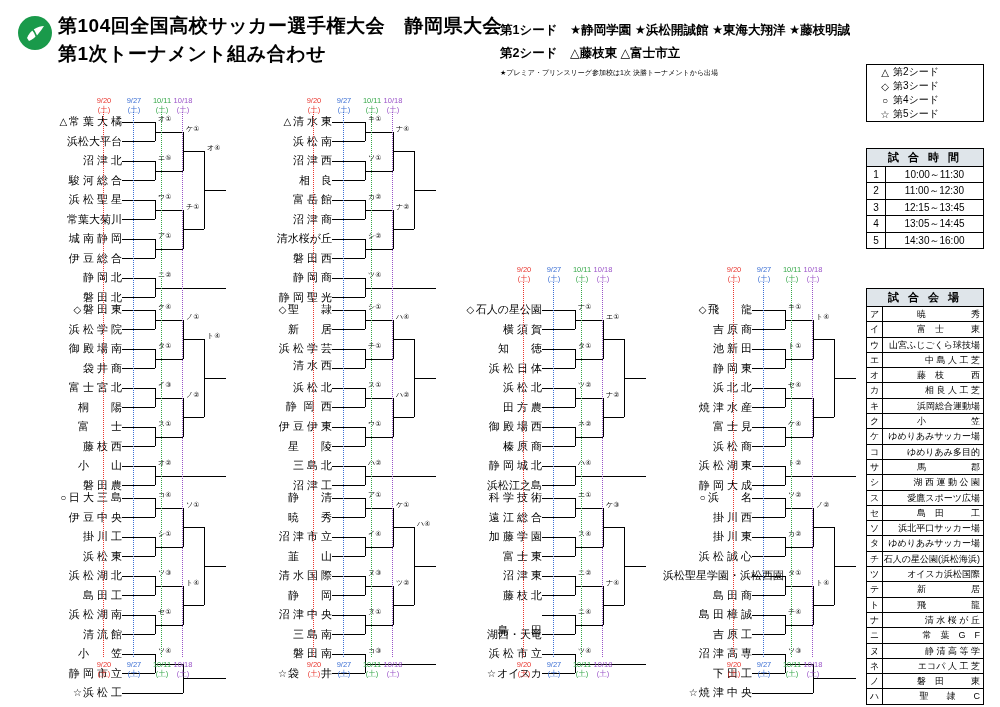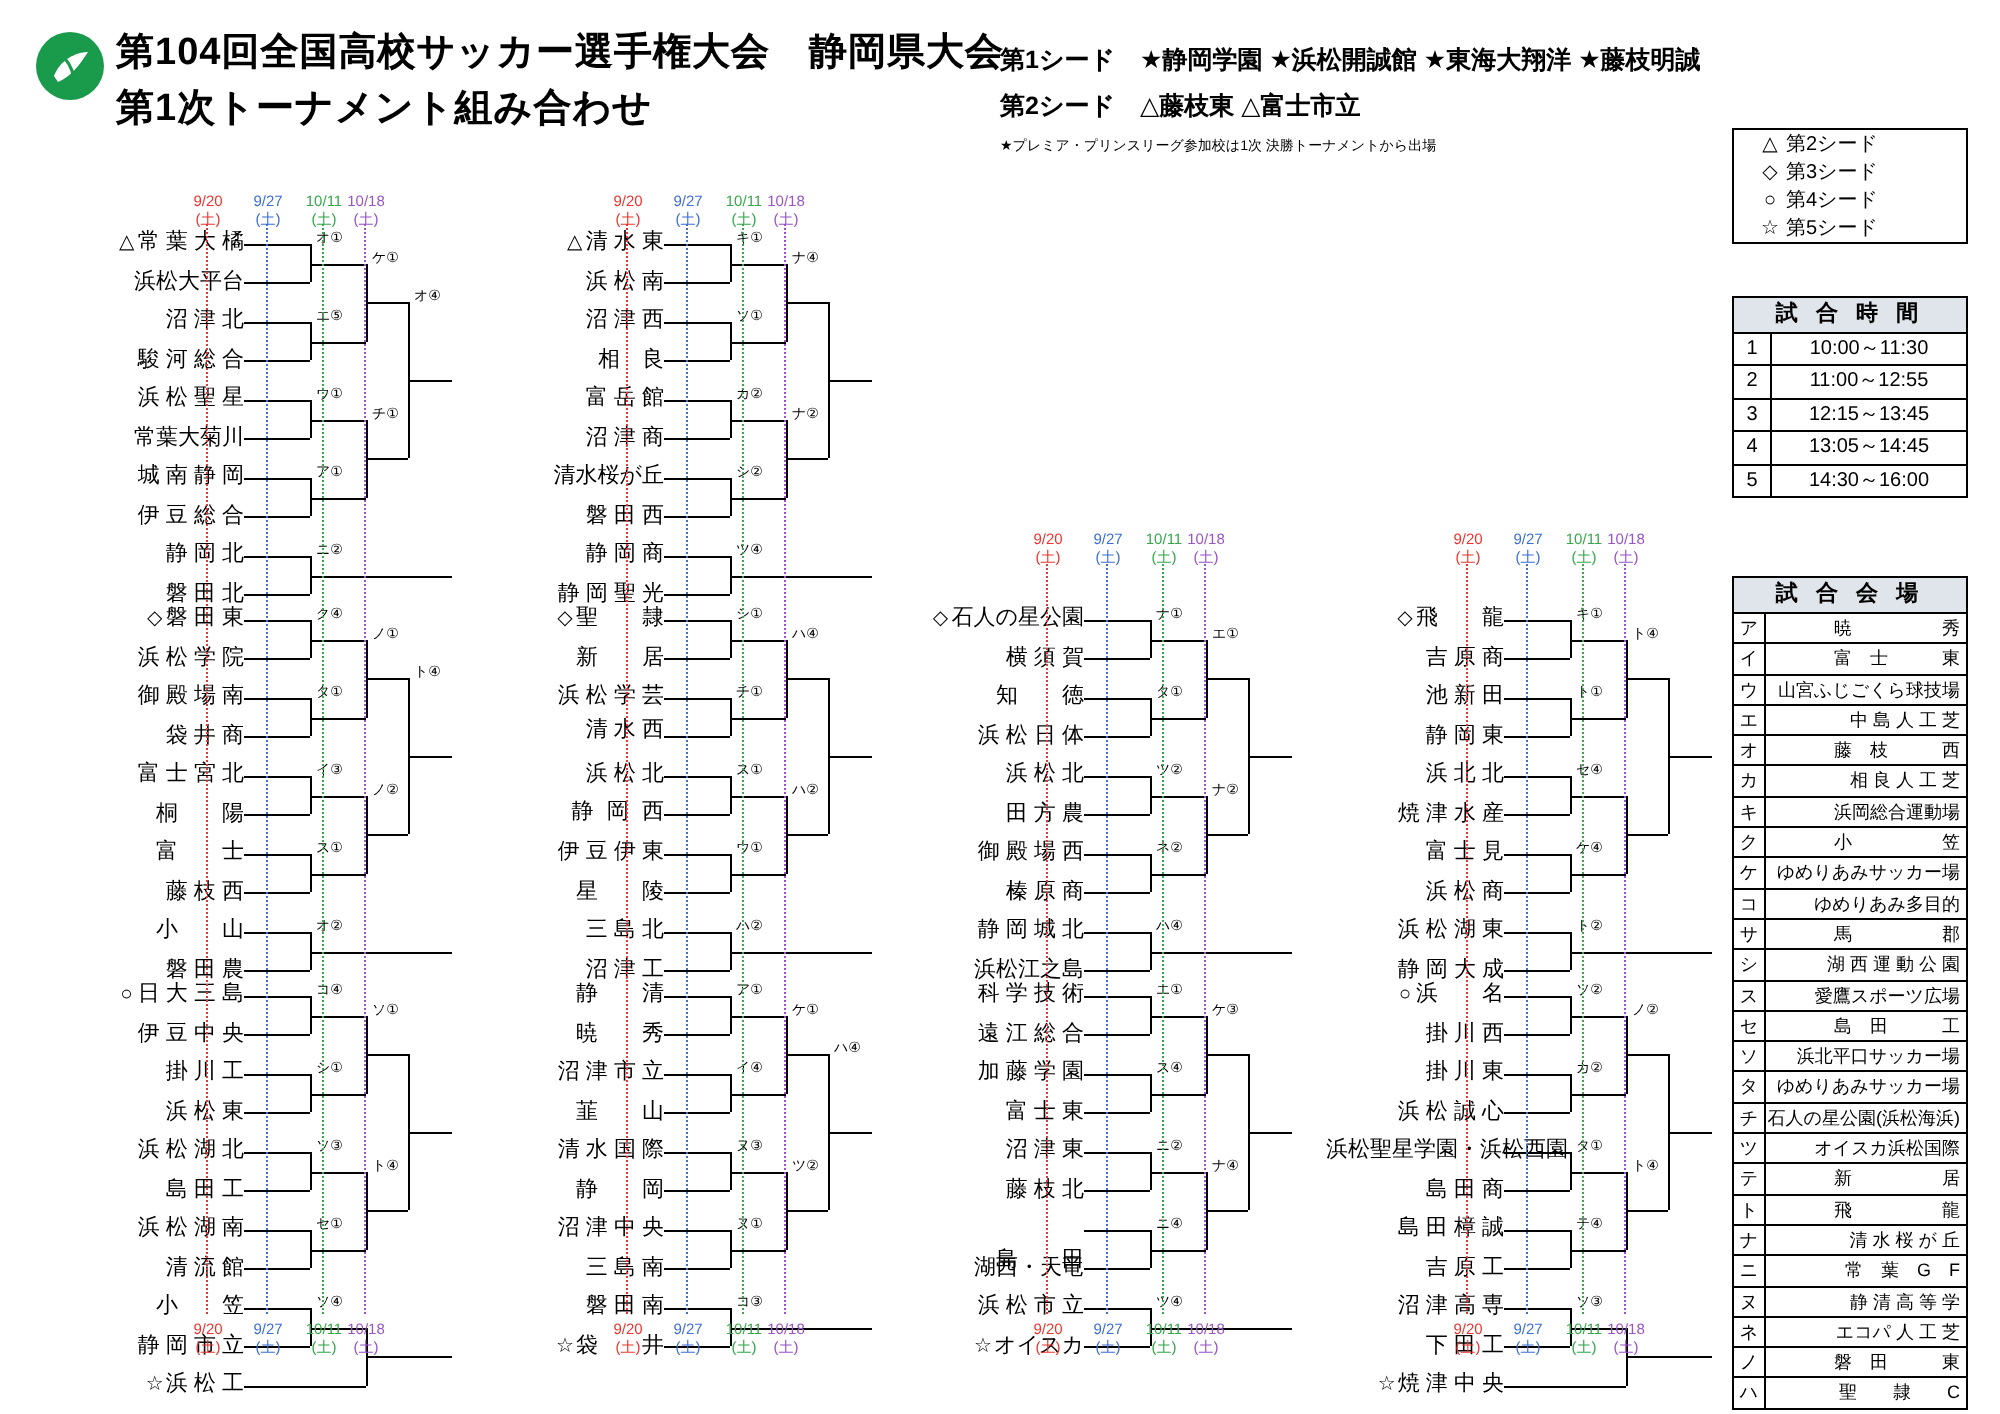--- a/index.html
+++ b/index.html
@@ -91,21 +91,21 @@
 
 <div class="abs rbox" id="timebox">
   <div class="boxhdr">試 合 時 間</div>
   <div id="timerows">
       <div class="row" style="border-bottom: 1px solid rgb(0, 0, 0);">
         <div class="no">1</div>
         <div class="tm">10:00～11:30</div>
       </div>
       <div class="row" style="border-bottom: 1px solid rgb(0, 0, 0);">
         <div class="no">2</div>
-        <div class="tm">11:00～12:55</div>
+        <div class="tm">11:00～12:30</div>
       </div>
       <div class="row" style="border-bottom: 1px solid rgb(0, 0, 0);">
         <div class="no">3</div>
         <div class="tm">12:15～13:45</div>
       </div>
       <div class="row" style="border-bottom: 1px solid rgb(0, 0, 0);">
         <div class="no">4</div>
         <div class="tm">13:05～14:45</div>
       </div>
       <div class="row">

